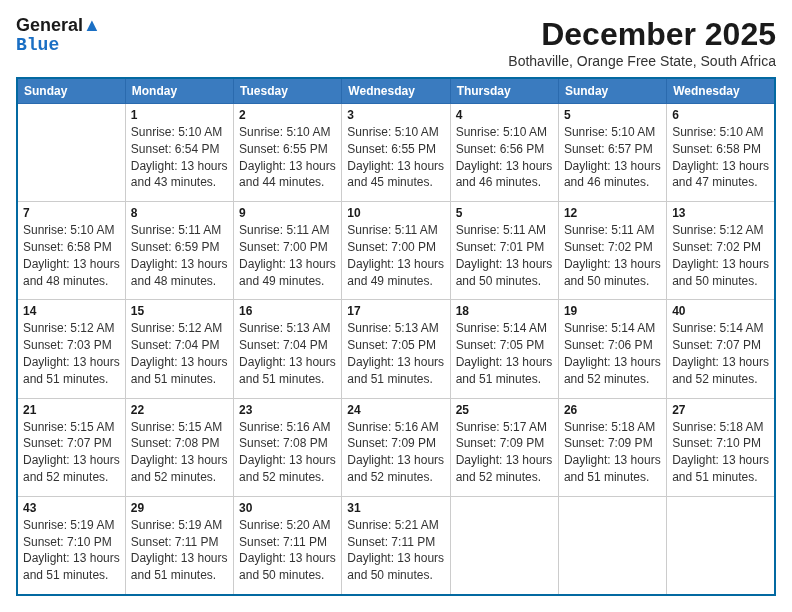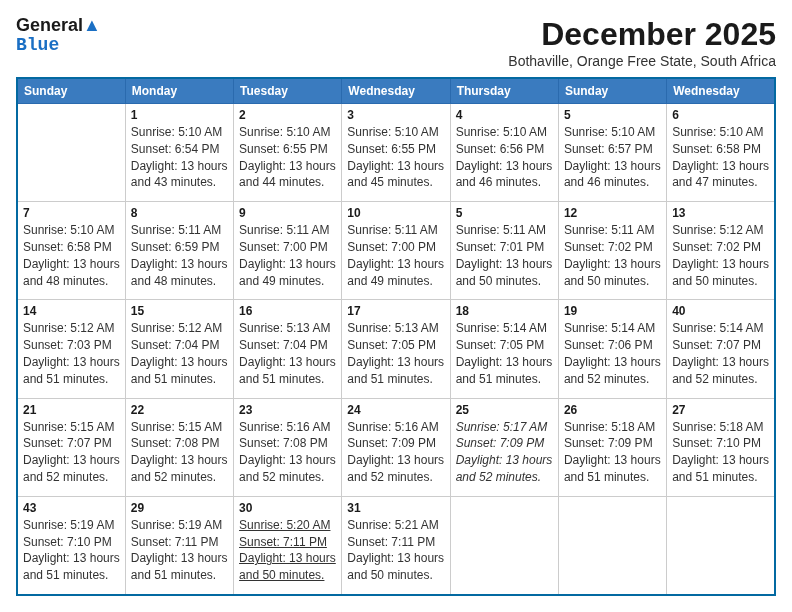--- a/index.html
+++ b/index.html
@@ -295,21 +295,21 @@
           </td>
           <td>
             <span class="day-number">24</span>
             <div class="day-info" style="white-space: pre-line;">Sunrise: 5:16 AM
 Sunset: 7:09 PM
 Daylight: 13 hours
 and 52 minutes.</div>
           </td>
           <td>
             <span class="day-number">25</span>
-            <div class="day-info" style="white-space: pre-line; font-style: italic;">Sunrise: 5:17 AM
+            <div class="day-info" style="white-space: pre-line;">Sunrise: 5:17 AM
 Sunset: 7:09 PM
 Daylight: 13 hours
 and 52 minutes.</div>
           </td>
           <td>
             <span class="day-number">26</span>
             <div class="day-info" style="white-space: pre-line;">Sunrise: 5:18 AM
 Sunset: 7:09 PM
 Daylight: 13 hours
 and 51 minutes.</div>
@@ -332,21 +332,21 @@
           </td>
           <td>
             <span class="day-number">29</span>
             <div class="day-info" style="white-space: pre-line;">Sunrise: 5:19 AM
 Sunset: 7:11 PM
 Daylight: 13 hours
 and 51 minutes.</div>
           </td>
           <td>
             <span class="day-number">30</span>
-            <div class="day-info" style="white-space: pre-line; text-decoration: underline;">Sunrise: 5:20 AM
+            <div class="day-info" style="white-space: pre-line;">Sunrise: 5:20 AM
 Sunset: 7:11 PM
 Daylight: 13 hours
 and 50 minutes.</div>
           </td>
           <td>
             <span class="day-number">31</span>
             <div class="day-info" style="white-space: pre-line;">Sunrise: 5:21 AM
 Sunset: 7:11 PM
 Daylight: 13 hours
 and 50 minutes.</div>

